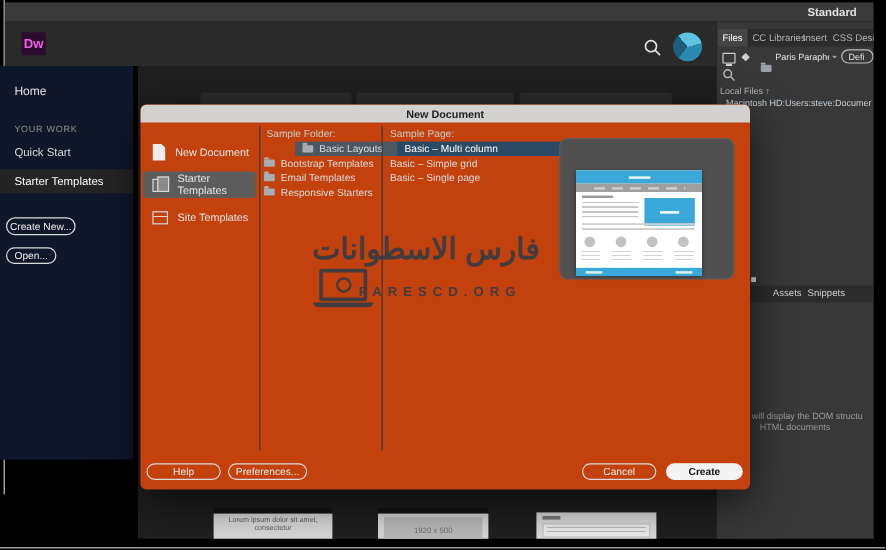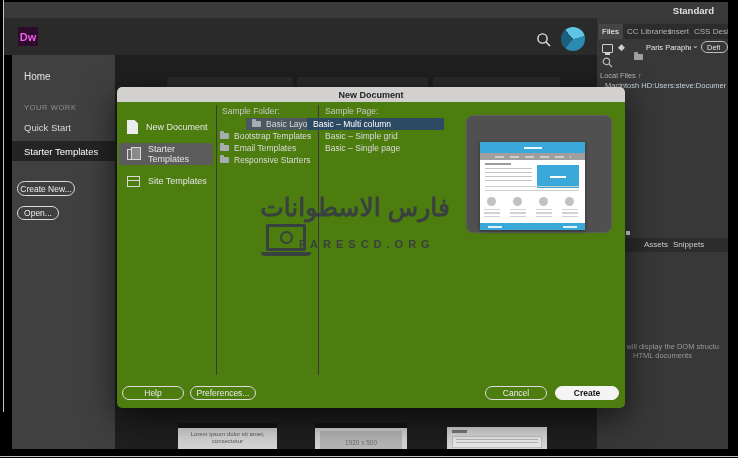--- a/index.html
+++ b/index.html
@@ -17,21 +17,21 @@
   #topbar .lbl{font-size:9.5px;font-weight:700;color:#e2e2e2;}
 
   
   #appheader{left:4px;top:18px;width:593px;height:37px;background:#2a2a2a;}
   #logo{left:18px;top:27px;width:20px;height:19px;background:#2c0b2c;color:#f060e8;
         font-size:11px;font-weight:700;display:flex;align-items:center;justify-content:center;overflow:hidden;}
   #avatar{left:561px;top:27px;width:24px;height:24px;border-radius:50%;
           background:conic-gradient(from -40deg,#5fc4e4 0 32%,#2a8ab0 32% 72%,#1c5e7d 72% 100%);}
 
   
-  #sidebar{left:12px;top:55px;width:111px;height:394px;background:#404040;}
+  #sidebar{left:0;top:55px;width:111px;height:328px;background:#0f172a;}
   .side-txt{position:absolute;left:12px;color:#d8d8d8;font-size:9.5px;}
   #starter-row{left:0;top:86px;width:111px;height:20px;background:#242424;display:flex;align-items:center;}
   #starter-row span{margin-left:12px;color:#fff;font-size:9.5px;}
   .pill{border:1px solid #dcdcdc;border-radius:9px;background:transparent;color:#ececec;
         font-size:8.5px;display:flex;align-items:center;justify-content:center;box-sizing:border-box;
         font-family:"Liberation Sans",sans-serif;}
   .pill.primary{background:#f4f4f4;border-color:#f4f4f4;color:#111;font-weight:700;}
 
   
   #maincontent{left:115px;top:55px;width:482px;height:394px;background:#1f1f1f;overflow:hidden;}
@@ -52,21 +52,21 @@
   .monitor{width:9px;height:7px;border:1px solid #cfcfcf;border-radius:1px;position:relative;}
   .monitor:after{content:"";position:absolute;left:2px;bottom:-3px;width:5px;height:2px;background:#cfcfcf;}
   .folder-ico{width:9px;height:6px;background:#9aa0a6;border-radius:1px;position:relative;flex:none;}
   .folder-ico:before{content:"";position:absolute;top:-2px;left:0;width:4px;height:2px;background:#9aa0a6;border-radius:1px 1px 0 0;}
   #lower-tabs{left:0;top:220px;width:131px;height:14px;background:#2c2c2c;}
   .lt-lbl{position:absolute;top:0;height:14px;line-height:14px;font-size:8px;color:#cfcfcf;margin-left:17px;}
   #dom-hint{left:0;top:324px;width:131px;text-align:center;font-size:7.5px;line-height:9px;color:#9a9a9a;}
   #dom-hint .l1{white-space:nowrap;}
 
   
-  #dialog{left:117px;top:87px;width:508px;height:321px;background:#4d7c0f;border-radius:5px;
+  #dialog{left:117px;top:87px;width:508px;height:321px;background:#c2410c;border-radius:5px;
           box-shadow:0 10px 34px rgba(0,0,0,.65);z-index:5;overflow:hidden;}
   #dlg-title{left:0;top:0;width:508px;height:15px;background:#d2d1d0;border-radius:5px 5px 0 0;
              display:flex;align-items:center;justify-content:center;font-size:9px;font-weight:700;color:#232323;}
   .catrow{position:absolute;display:flex;align-items:center;gap:8px;padding-left:8px;
           font-size:9px;color:#e6e6e6;box-sizing:border-box;}
   .catrow.sel{background:#5c5c5c;border-radius:2px;}
   .doc-ico{width:11px;height:14px;background:#ececec;
            clip-path:polygon(0 0,68% 0,100% 24%,100% 100%,0 100%);flex:none;}
   .stk-ico{width:13px;height:14px;position:relative;flex:none;}
   .stk-ico i{position:absolute;border:1px solid #d8d8d8;background:#6a6a6a;display:block;}
@@ -255,21 +255,21 @@
       <span>Email Templates</span>
     </div>
     <div class="lrow" style="left:97px;top:67px;width:103px;">
       <span class="folder-ico"></span>
       <span>Responsive Starters</span>
     </div>
 
     <div class="vdiv" style="left:201px;top:18px;height:270px;"></div>
 
     <div class="col-lbl" style="left:208px;top:19px;text-align:right;">Sample Page:</div>
-    <div class="lrow sel-blue" style="left:190px;top:31px;width:137px;">
+    <div class="lrow sel-blue" style="left:214px;top:31px;width:137px;">
       <span>Basic – Multi column</span>
     </div>
     <div class="lrow" style="left:202px;top:43px;width:137px;">
       <span>Basic – Simple grid</span>
     </div>
     <div class="lrow" style="left:202px;top:55px;width:137px;">
       <span>Basic – Single page</span>
     </div>
 
     <div class="abs" id="preview-box">

